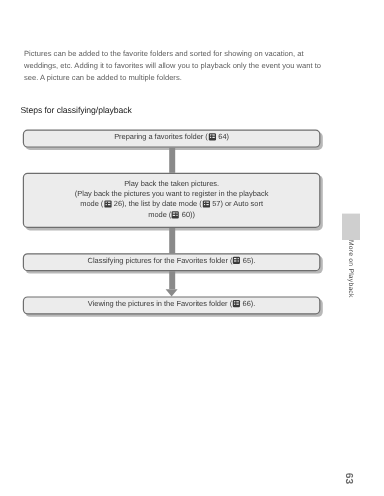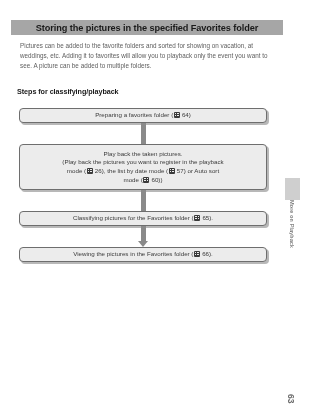--- a/index.html
+++ b/index.html
@@ -54,21 +54,21 @@
     color: #5d5d5d;
     letter-spacing: 0.02px;
   }
 
   
   .subhead {
     position: absolute;
     left: 17px;
     top: 87px;
     font-size: 7.2px;
-    font-weight: bold;
+    font-weight: normal;
     color: #1a1a1a;
     letter-spacing: -0.05px;
   }
 
   
   .flow {
     position: absolute;
     left: 19px;
     top: 108px;
     width: 248px;
@@ -191,23 +191,20 @@
     color: #6b6b6b;
     writing-mode: vertical-rl;
     letter-spacing: 0;
   }
 </style>
 </head>
 <body>
 
 <div class="page">
 
-  <div class="title-bar">
-    <div class="title-text">Storing the pictures in the specified Favorites folder</div>
-  </div>
 
   <div class="intro">Pictures can be added to the favorite folders and sorted for showing on vacation, at weddings, etc. Adding it to favorites will allow you to playback only the event you want to see. A picture can be added to multiple folders.</div>
 
   <div class="subhead">Steps for classifying/playback</div>
 
   <div class="flow">
 
     <div class="flow-box box-1">
       <div class="line">
         <span>Preparing a favorites folder (</span><span class="ref-icon"></span><span> 64)</span>

